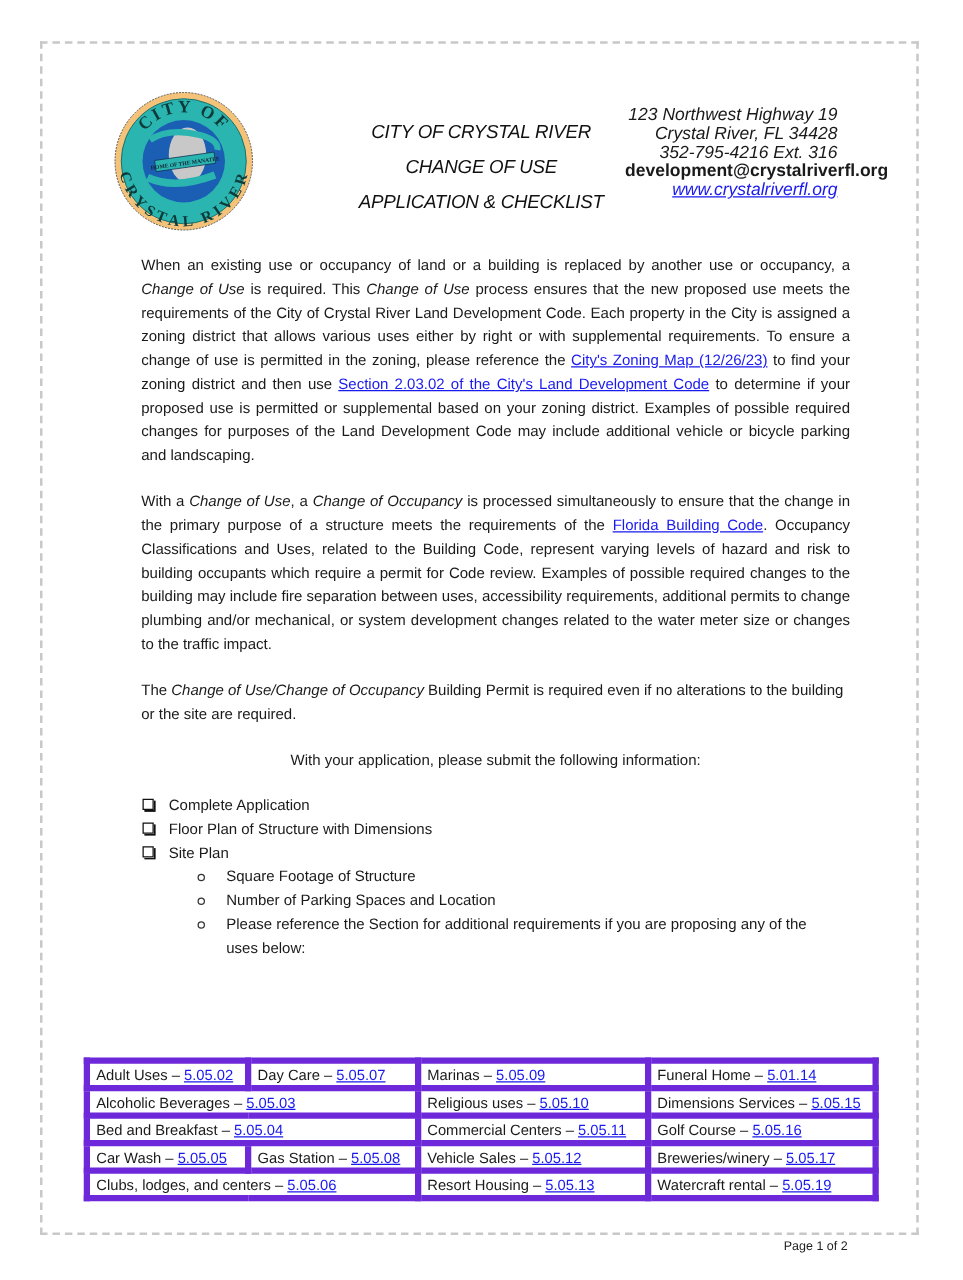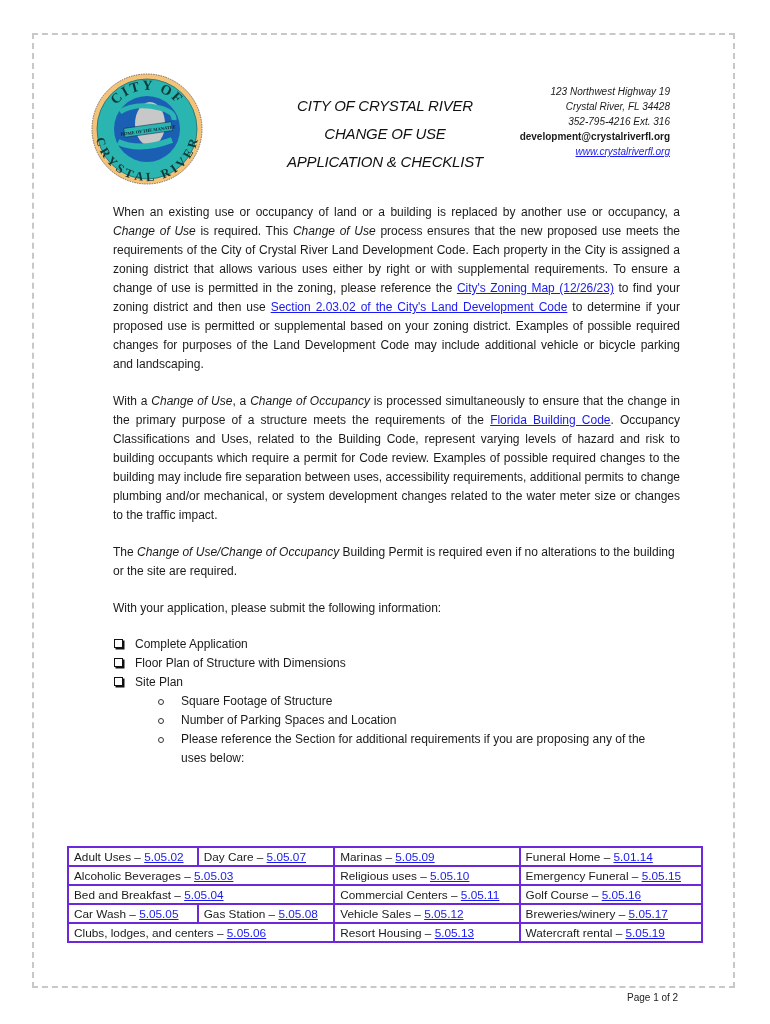--- a/index.html
+++ b/index.html
@@ -4,40 +4,40 @@
 <style>
   html, body { margin: 0; padding: 0; background: #ffffff; }
   body { width: 770px; height: 1024px; position: relative; overflow: hidden;
          font-family: "Liberation Sans", sans-serif; color: #1a1a1a; }
   .page-border { position: absolute; left: 32px; top: 33px; width: 703px; height: 955px;
                  border: 2px dashed #c8c8c8; box-sizing: border-box; }
   .logo { position: absolute; left: 90px; top: 72px; width: 114px; height: 114px; }
   .title { position: absolute; left: 250px; top: 92px; width: 270px; text-align: center;
            font-size: 15px; line-height: 28px; color: #111; letter-spacing: -0.2px; font-style: italic; }
   .contact { position: absolute; left: 500px; top: 84px; width: 170px; text-align: right;
-             font-size: 10px; line-height: 15px; }
+             font-size: 14px; line-height: 15px; }
   .contact .it { font-style: italic; }
   .contact .bold { font-weight: bold; }
   .contact a { color: #1a1aee; font-style: italic; text-decoration: underline; }
   .body { position: absolute; left: 113px; top: 203px; width: 567px; font-size: 12px;
           line-height: 19px; text-align: justify; }
   .body p { margin: 0 0 18px 0; }
   .body a { color: #1a1aee; text-decoration: underline; }
   .body em { font-style: italic; }
   .checklist { list-style: none; margin: 0; padding: 0; }
   .checklist li { position: relative; padding-left: 22px; margin: 0; line-height: 19px; }
   .box { position: absolute; left: 1px; top: 4px; width: 9px; height: 9px;
          border: 1.5px solid #111; box-shadow: 1.5px 1.5px 0 #111; box-sizing: border-box; }
   .sublist { list-style: none; margin: 0; padding: 0 0 0 68px; }
   .sublist li { position: relative; padding-left: 0; line-height: 19px; text-align: left; }
   .circ { position: absolute; left: -23px; top: 7px; width: 6px; height: 6px;
           border: 1px solid #333; border-radius: 50%; box-sizing: border-box; }
   table.uses { position: absolute; left: 67px; top: 846px; width: 636px; border-collapse: collapse;
                font-size: 11.8px; }
-  table.uses td { border: 2px solid #6d28d9; padding: 0 5px; height: 17px; line-height: 16px; white-space: nowrap; }
+  table.uses td { border: 5px solid #6d28d9; padding: 0 5px; height: 17px; line-height: 16px; white-space: nowrap; }
   table.uses a { color: #1a1aee; text-decoration: underline; }
   .pagenum { position: absolute; left: 627px; top: 964px; font-size: 10px; color: #222; margin-top: 28px; }
 </style>
 </head>
 <body>
 
 <div class="page-border"></div>
 
 <svg class="logo" viewBox="0 0 114 114">
   <circle cx="57" cy="57" r="55" fill="#f5c27a" stroke="#555" stroke-width="0.8" stroke-dasharray="1.5 1"></circle>
@@ -72,21 +72,21 @@
   <div><a>www.crystalriverfl.org</a></div>
 </div>
 
 <div class="body">
   <p><span>When an existing use or occupancy of land or a building is replaced by another use or occupancy, a </span><em>Change of Use</em><span> is required. This </span><em>Change of Use</em><span> process ensures that the new proposed use meets the requirements of the City of Crystal River Land Development Code. Each property in the City is assigned a zoning district that allows various uses either by right or with supplemental requirements. To ensure a change of use is permitted in the zoning, please reference the </span><a>City's Zoning Map (12/26/23)</a><span> to find your zoning district and then use </span><a>Section 2.03.02 of the City's Land Development Code</a><span> to determine if your proposed use is permitted or supplemental based on your zoning district. Examples of possible required changes for purposes of the Land Development Code may include additional vehicle or bicycle parking and landscaping.</span></p>
 
   <p><span>With a </span><em>Change of Use</em><span>, a </span><em>Change of Occupancy</em><span> is processed simultaneously to ensure that the change in the primary purpose of a structure meets the requirements of the </span><a>Florida Building Code</a><span>. Occupancy Classifications and Uses, related to the Building Code, represent varying levels of hazard and risk to building occupants which require a permit for Code review. Examples of possible required changes to the building may include fire separation between uses, accessibility requirements, additional permits to change plumbing and/or mechanical, or system development changes related to the water meter size or changes to the traffic impact.</span></p>
 
   <p style="text-align:left"><span>The </span><em>Change of Use/Change of Occupancy</em><span> Building Permit is required even if no alterations to the building or the site are required.</span></p>
 
-  <p style="text-align:left">With your application, please submit the following information:</p>
+  <p style="text-align:center">With your application, please submit the following information:</p>
 
   <ul class="checklist" style="margin-top:-1px">
     <li><span class="box"></span><span>Complete Application</span></li>
     <li><span class="box"></span><span>Floor Plan of Structure with Dimensions</span></li>
     <li><span class="box"></span><span>Site Plan</span>
       <ul class="sublist" style="margin-left:-22px">
         <li><span class="circ"></span><span>Square Footage of Structure</span></li>
         <li><span class="circ"></span><span>Number of Parking Spaces and Location</span></li>
         <li style="width:480px"><span class="circ"></span><span>Please reference the Section for additional requirements if you are proposing any of the uses below:</span></li>
       </ul>
@@ -104,21 +104,21 @@
   <tbody>
       <tr>
     <td><span>Adult Uses – </span><a>5.05.02</a></td>
     <td><span>Day Care – </span><a>5.05.07</a></td>
     <td><span>Marinas – </span><a>5.05.09</a></td>
     <td><span>Funeral Home – </span><a>5.01.14</a></td>
   </tr>
   <tr>
     <td colspan="2"><span>Alcoholic Beverages – </span><a>5.05.03</a></td>
     <td><span>Religious uses – </span><a>5.05.10</a></td>
-    <td><span>Emergency Funeral – </span><a>5.05.15</a></td>
+    <td><span>Dimensions Services – </span><a>5.05.15</a></td>
   </tr>
   <tr>
     <td colspan="2"><span>Bed and Breakfast – </span><a>5.05.04</a></td>
     <td><span>Commercial Centers – </span><a>5.05.11</a></td>
     <td><span>Golf Course – </span><a>5.05.16</a></td>
   </tr>
   <tr>
     <td><span>Car Wash – </span><a>5.05.05</a></td>
     <td><span>Gas Station – </span><a>5.05.08</a></td>
     <td><span>Vehicle Sales – </span><a>5.05.12</a></td>

